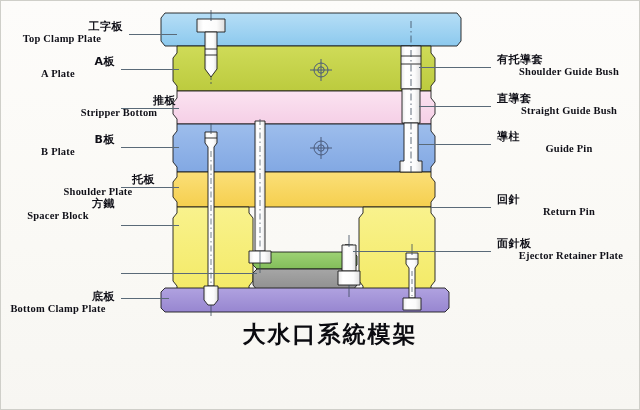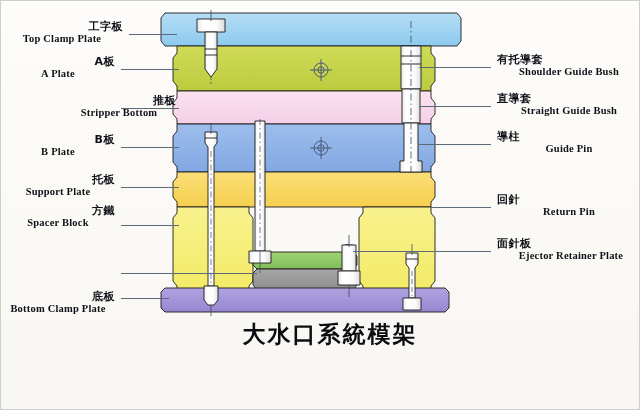--- a/index.html
+++ b/index.html
@@ -189,25 +189,25 @@
     <span class="en">A Plate</span>
   </div>
   <div class="lbl" style="left:15px;top:94px;width:114px;margin-left:46px;">
     <span class="cn">推板</span>
     <span class="en">Stripper Bottom</span>
   </div>
   <div class="lbl" style="left:0;top:133px;width:114px;">
     <span class="cn">B板</span>
     <span class="en">B Plate</span>
   </div>
-  <div class="lbl" style="left:0;top:173px;width:114px;">
+  <div class="lbl" style="left:0;top:173px;width:114px;padding-left:40px;">
     <span class="cn">托板</span>
-    <span class="en">Support Plate</span>
-  </div>
-  <div class="lbl" style="left:0;top:204px;width:114px;">
+    <span class="en">Shoulder Plate</span>
+  </div>
+  <div class="lbl" style="left:0;top:197px;width:114px;">
     <span class="cn">方鐵</span>
     <span class="en">Spacer Block</span>
   </div>
   <div class="lbl" style="left:0;top:290px;width:114px;">
     <span class="cn">底板</span>
     <span class="en">Bottom Clamp Plate</span>
   </div>
 
   <div class="lbl right" style="left:496px;top:53px;width:144px;">
     <span class="cn">有托導套</span>

